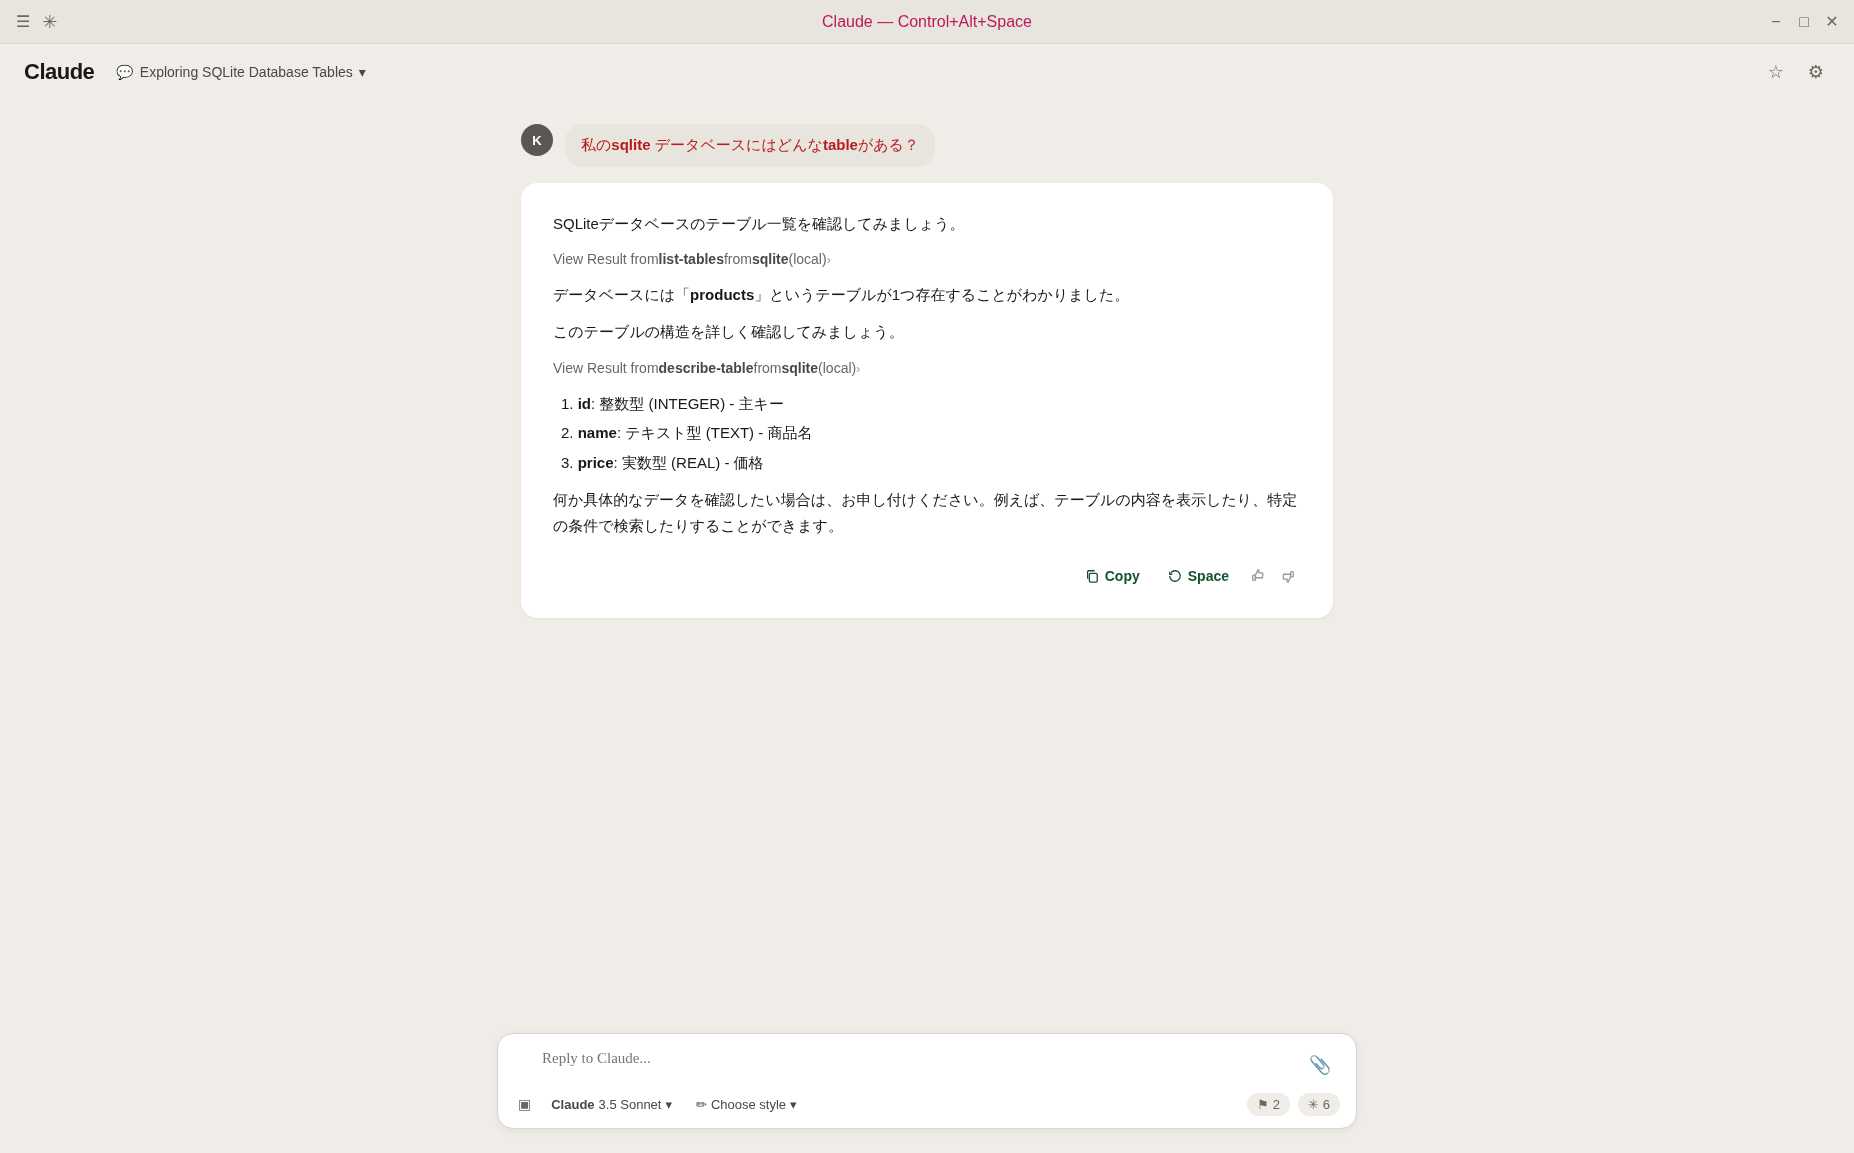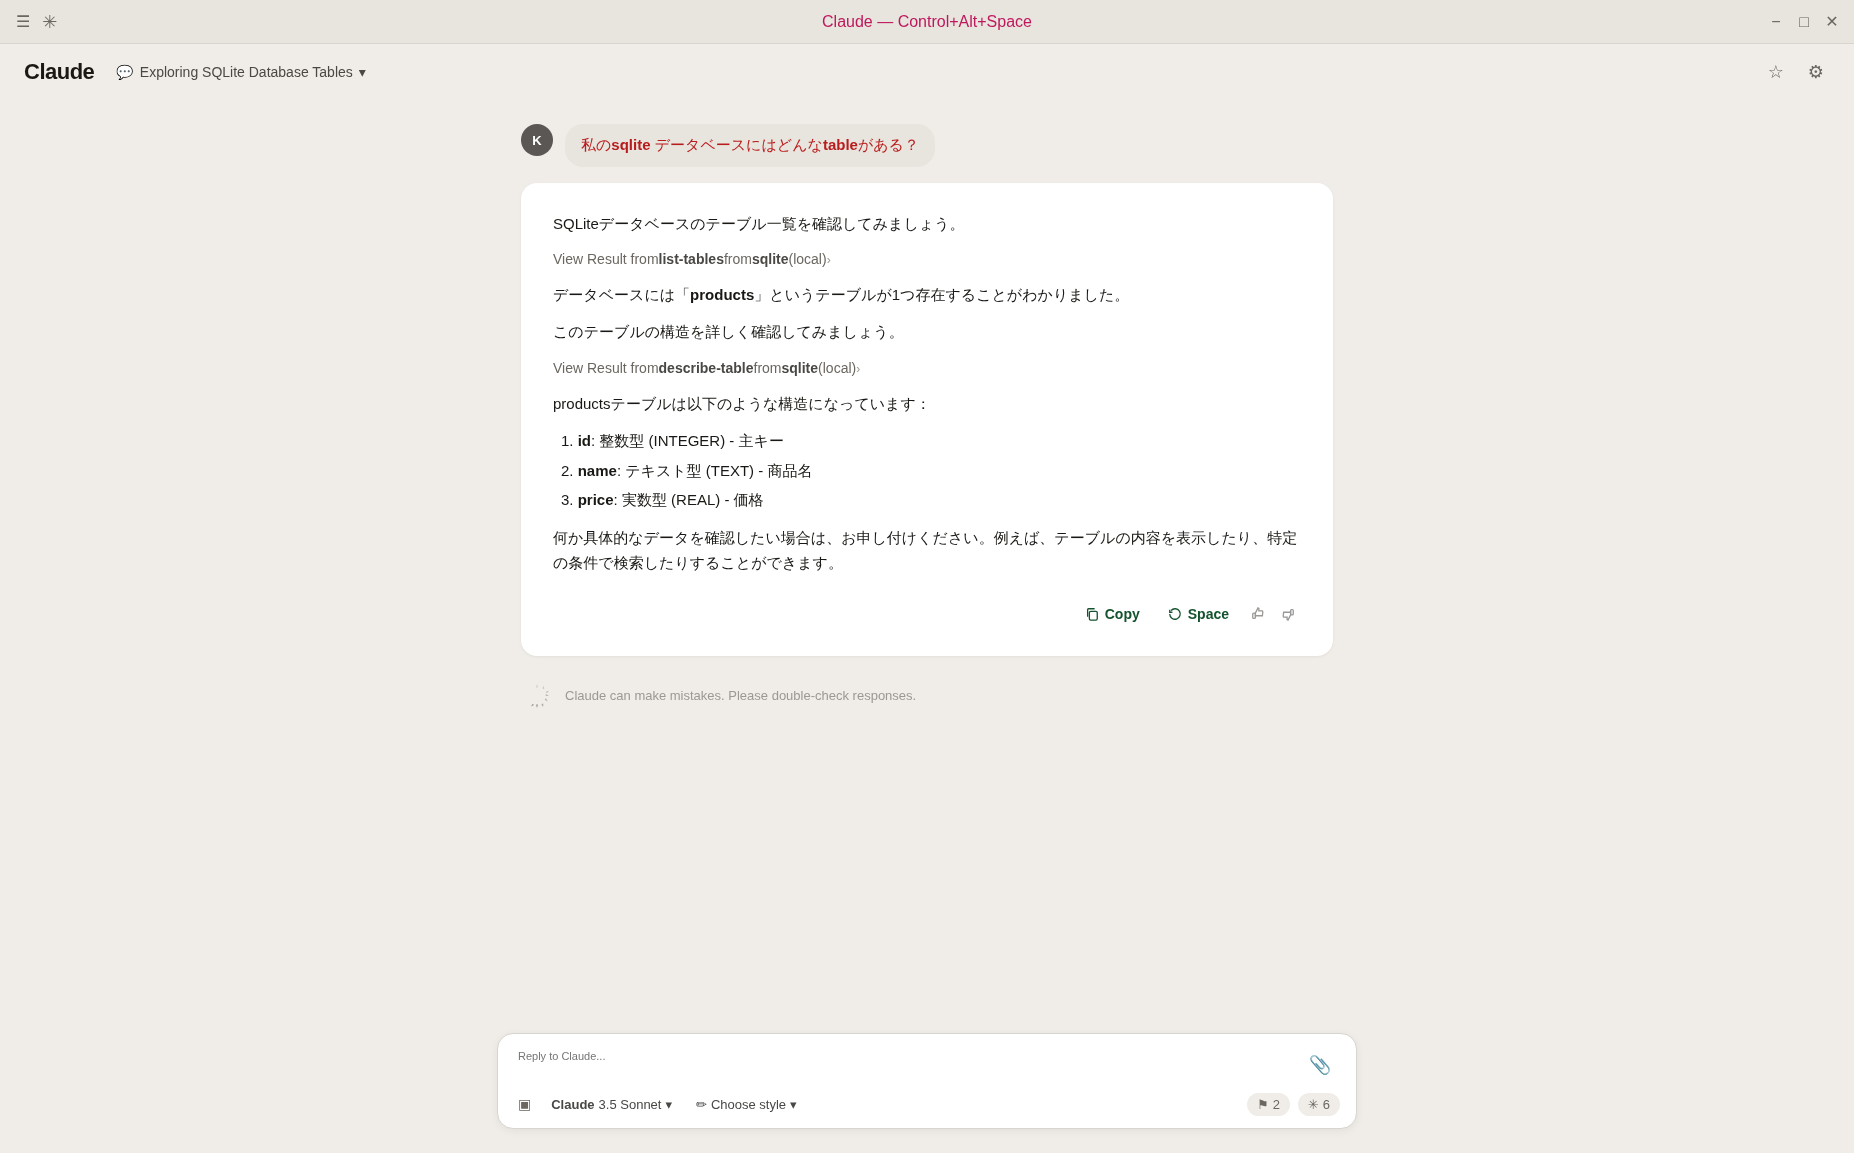--- a/index.html
+++ b/index.html
@@ -316,27 +316,28 @@
       background: #fff;
       border-radius: 16px;
       border: 1px solid #d8d4ce;
       box-shadow: 0 2px 8px rgba(0,0,0,0.06);
       overflow: hidden;
     }
 
     .input-field {
       width: 100%;
       padding: 18px 20px 8px;
-      font-size: 11px;
+      font-size: 15px;
       color: #9b9895;
       background: none;
       border: none;
       outline: none;
       resize: none;
-      font-family: Liberation Sans, sans-serif;
+      font-family: Liberation Serif, serif;
+      margin-left: 24px;
     }
 
     .input-bottom {
       display: flex;
       align-items: center;
       justify-content: space-between;
       padding: 8px 16px 12px;
     }
 
     .input-bottom-left {
@@ -475,21 +476,20 @@
 
       <div class="tool-result">
         <span>View Result from </span>
         <span class="tool-name">describe-table</span>
         <span> from </span>
         <span class="source-name">sqlite</span>
         <span> (local)</span>
         <span class="chevron">›</span>
       </div>
 
-      <p>productsテーブルは以下のような構造になっています：</p>
 
       <div>
         <div class="list-item">1. <span class="inline-bold">id</span>: 整数型 (INTEGER) - 主キー</div>
         <div class="list-item">2. <span class="inline-bold">name</span>: テキスト型 (TEXT) - 商品名</div>
         <div class="list-item">3. <span class="inline-bold">price</span>: 実数型 (REAL) - 価格</div>
       </div>
 
       <p style="margin-top:12px;">何か具体的なデータを確認したい場合は、お申し付けください。例えば、テーブルの内容を表示したり、特定の条件で検索したりすることができます。</p>
 
       <div class="action-bar">
@@ -515,35 +515,20 @@
         </button>
         <button class="icon-btn">
           <svg width="14" height="14" viewBox="0 0 16 16" fill="none" stroke="currentColor" stroke-width="1.5">
             <path d="M11 9l-3 6-1-.5v-3H3l-.5-1L3 6h8v3z"></path>
             <rect x="11" y="3" width="3" height="6" rx="1"></rect>
           </svg>
         </button>
       </div>
     </div>
 
-    <div class="thinking-row">
-      <svg class="spinner" width="32" height="32" viewBox="0 0 32 32">
-        <g fill="#9b9895">
-          <path d="M16 4 L17 7 L16 8 L15 7 Z" opacity="0.3"></path>
-          <path d="M22.6 5.4 L23.3 8.5 L22.1 9.2 L21.6 8.1 Z" opacity="0.4"></path>
-          <path d="M28 11 L26 13 L24.8 12.5 L25.5 11.3 Z" opacity="0.5"></path>
-          <path d="M28 16 L25 16 L24.5 15 L25 14 Z" opacity="0.6"></path>
-          <path d="M26.6 21.4 L24 20 L24 18.7 L25.2 18.4 Z" opacity="0.7"></path>
-          <path d="M22 27 L20.5 24.5 L21.2 23.5 L22.4 24 Z" opacity="0.8"></path>
-          <path d="M16 28 L15 25 L16 24 L17 25 Z" opacity="0.9"></path>
-          <path d="M10 26.6 L11.5 24 L12.7 24.2 L12.4 25.5 Z" opacity="1.0"></path>
-        </g>
-      </svg>
-      <span class="disclaimer">Claude can make mistakes. Please double-check responses.</span>
-    </div>
 
   </div>
 </div>
 
 <div class="bottom-area">
   <div class="input-container">
     <div style="display:flex; align-items:flex-start; justify-content:space-between; padding: 16px 20px 4px;">
       <textarea class="input-field" rows="1" style="flex: 1 1 0%; margin-top: 0px; padding: 0px;" placeholder="Reply to Claude..."></textarea>
       <button class="attach-btn">
         <span>📎</span>

